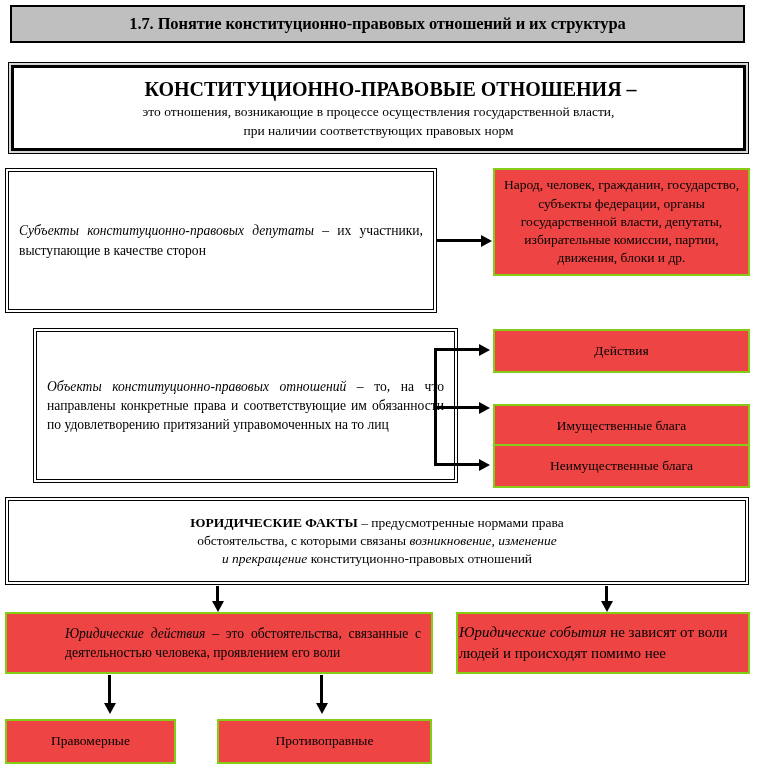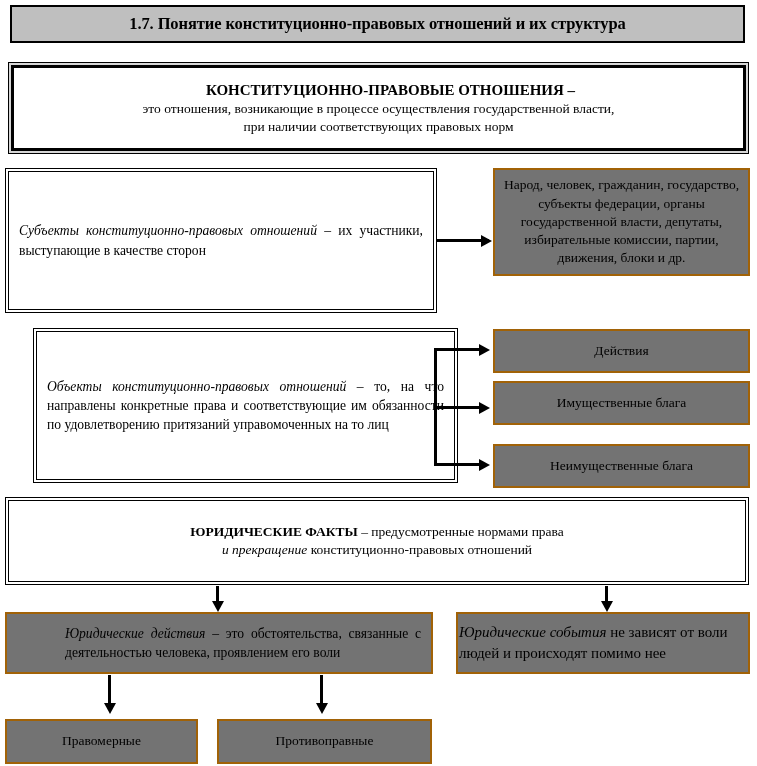--- a/index.html
+++ b/index.html
@@ -39,22 +39,22 @@
     font-size: 16.5px;
     font-weight: bold;
     letter-spacing: -0.1px;
     white-space: nowrap;
   }
 
   
   .box {
     position: absolute;
     box-sizing: border-box;
-    background: #737373;
-    border: 2px solid #a16207;
+    background: #ef4444;
+    border: 2px solid #84cc16;
     display: flex;
     flex-direction: column;
     justify-content: center;
   }
   .box.double {
     border: 1px solid #000000;
     padding: 2px;
     background: #d6d6d6;
   }
   .box.double > .inner {
@@ -84,21 +84,21 @@
   }
 
   .ctext {
     text-align: center;
     font-size: 13.5px;
     line-height: 1.35;
     padding: 0 6px;
   }
   .ctext.lead {
     font-weight: bold;
-    font-size: 15px;
+    font-size: 20px;
     margin-left: 24px;
   }
   .jtext {
     text-align: justify;
     font-size: 13.6px;
     line-height: 1.4;
     padding: 0 10px;
   }
   .ltext {
     text-align: left;
@@ -148,21 +148,21 @@
     <div class="inner">
       <div class="ctext lead">КОНСТИТУЦИОННО-ПРАВОВЫЕ ОТНОШЕНИЯ –</div>
       <div class="ctext">это отношения, возникающие в процессе осуществления государственной власти,</div>
       <div class="ctext">при наличии соответствующих правовых норм</div>
     </div>
   </div>
 
   <div class="box thin-double" style="left:5px; top:168px; width:432px; height:145px;">
     <div class="inner">
       <div class="jtext">
-        <span class="it">Субъекты конституционно-правовых отношений</span><span> – их участники, выступающие в качестве сторон</span>
+        <span class="it">Субъекты конституционно-правовых депутаты</span><span> – их участники, выступающие в качестве сторон</span>
       </div>
     </div>
   </div>
 
   <div class="hline" style="left:437px; top:239px; width:52px;"></div>
   <div class="arrow-right" style="left:481px; top:234.5px;"></div>
 
   <div class="box" style="left:493px; top:168px; width:257px; height:108px;">
     <div class="ctext">Народ, человек, гражданин, государство, субъекты федерации, органы государственной власти, депутаты, избирательные комиссии, партии, движения, блоки и др.</div>
   </div>
@@ -183,32 +183,35 @@
   <div class="hline" style="left:434px; top:406px; width:52px;"></div>
   <div class="arrow-right" style="left:479px; top:401.5px;"></div>
 
   <div class="hline" style="left:434px; top:463px; width:52px;"></div>
   <div class="arrow-right" style="left:479px; top:458.5px;"></div>
 
   <div class="box" style="left:493px; top:329px; width:257px; height:44px;">
     <div class="ctext">Действия</div>
   </div>
 
-  <div class="box" style="left:493px; top:381px; width:257px; height:44px;">
+  <div class="box" style="left:493px; top:404px; width:257px; height:44px;">
     <div class="ctext">Имущественные блага</div>
   </div>
 
   <div class="box" style="left:493px; top:444px; width:257px; height:44px;">
     <div class="ctext">Неимущественные блага</div>
   </div>
 
   <div class="box thin-double" style="left:5px; top:497px; width:744px; height:88px;">
     <div class="inner">
       <div class="ctext">
         <span class="bd">ЮРИДИЧЕСКИЕ ФАКТЫ</span><span> – предусмотренные нормами права</span>
+      </div>
+      <div class="ctext">
+        <span>обстоятельства, с которыми связаны </span><span class="it">возникновение, изменение</span>
       </div>
       <div class="ctext">
         <span class="it">и прекращение</span><span> конституционно-правовых отношений</span>
       </div>
     </div>
   </div>
 
   <div class="vline" style="left:216px; top:586px; height:19px;"></div>
   <div class="arrow-down" style="left:212px; top:601px;"></div>
 
@@ -226,21 +229,21 @@
       <span class="it">Юридические события</span><span> не зависят от воли людей и происходят помимо нее</span>
     </div>
   </div>
 
   <div class="vline" style="left:108px; top:675px; height:32px;"></div>
   <div class="arrow-down" style="left:104px; top:703px;"></div>
 
   <div class="vline" style="left:320px; top:675px; height:32px;"></div>
   <div class="arrow-down" style="left:316px; top:703px;"></div>
 
-  <div class="box" style="left:5px; top:719px; width:193px; height:45px;">
+  <div class="box" style="left:5px; top:719px; width:171px; height:45px;">
     <div class="ctext">Правомерные</div>
   </div>
 
   <div class="box" style="left:217px; top:719px; width:215px; height:45px;">
     <div class="ctext">Противоправные</div>
   </div>
 
 </div>
 
 </body></html>

